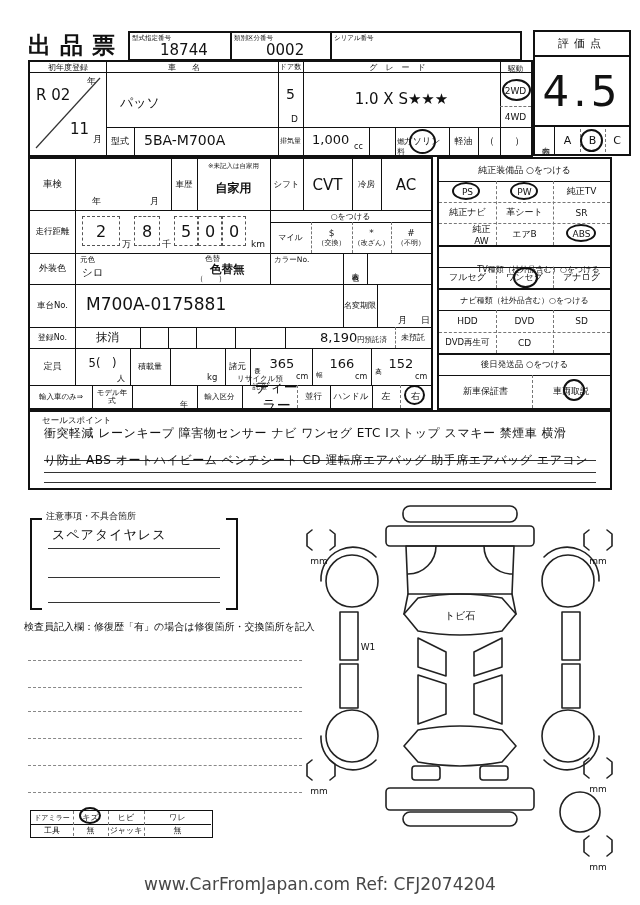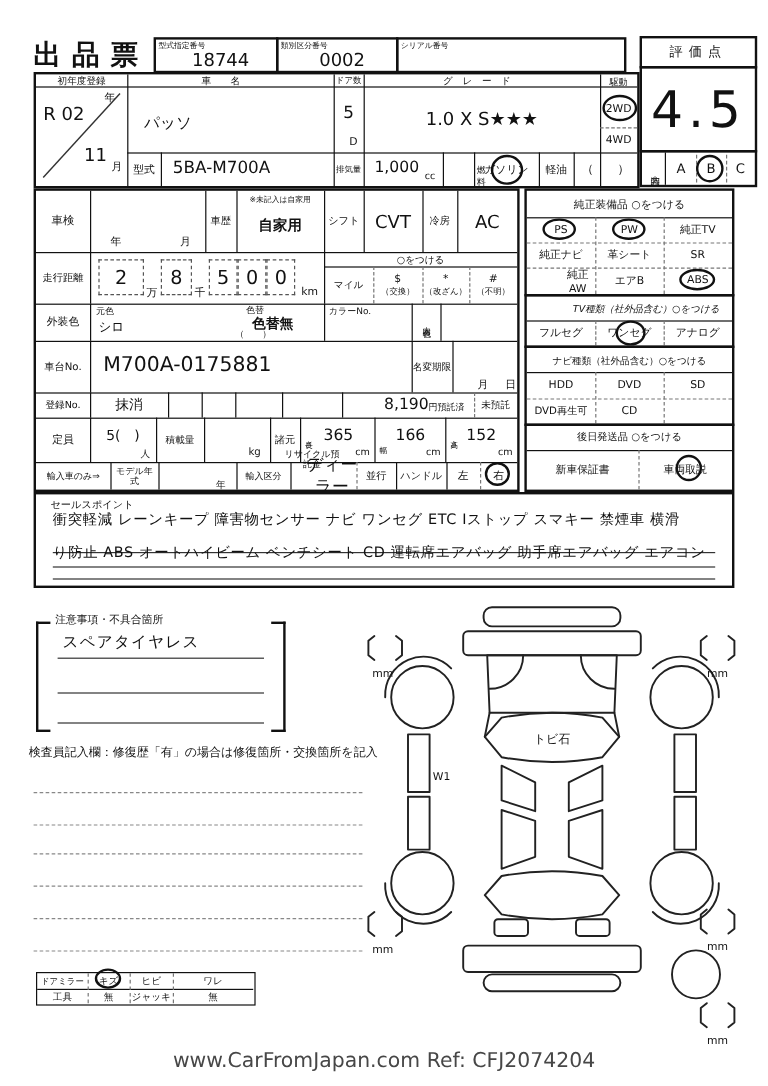--- a/index.html
+++ b/index.html
@@ -247,21 +247,21 @@
     <div class="a c" style="left:114px;top:22px;width:57px;height:21px;font-size:9px;">純正TV</div>
     <div class="a c" style="left:0;top:43px;width:57px;height:21px;font-size:9px;">純正ナビ</div>
     <div class="a c" style="left:57px;top:43px;width:57px;height:21px;font-size:9px;">革シート</div>
     <div class="a c" style="left:114px;top:43px;width:57px;height:21px;font-size:9px;">SR</div>
     <div class="a c" style="left:0;top:64px;width:57px;height:22px;font-size:9px;padding-left:28px;">純正AW</div>
     <div class="a c" style="left:57px;top:64px;width:57px;height:22px;font-size:9px;">エアB</div>
     <div class="a c" style="left:114px;top:64px;width:57px;height:22px;font-size:9px;">ABS</div>
   </div>
 
   <div class="a b2" style="left:437px;top:245px;width:175px;height:45px;">
-    <div class="a c" style="left:0;top:0;width:199px;height:20px;font-size:8px;font-style:italic;">TV種類（社外品含む）○をつける</div>
+    <div class="a c" style="left:0;top:12px;width:199px;height:20px;font-size:8px;">TV種類（社外品含む）○をつける</div>
     <div class="a hl" style="left:0;top:20px;width:171px;"></div>
     <div class="a vld" style="left:57px;top:20px;height:21px;"></div>
     <div class="a vld" style="left:114px;top:20px;height:21px;"></div>
     <div class="a c" style="left:0;top:20px;width:57px;height:21px;font-size:9px;">フルセグ</div>
     <div class="a c" style="left:57px;top:20px;width:57px;height:21px;font-size:9px;">ワンセグ</div>
     <div class="a c" style="left:114px;top:20px;width:57px;height:21px;font-size:9px;">アナログ</div>
   </div>
 
   <div class="a b2" style="left:437px;top:288px;width:175px;height:67px;">
     <div class="a c" style="left:0;top:0;width:171px;height:20px;font-size:8px;">ナビ種類（社外品含む）○をつける</div>

